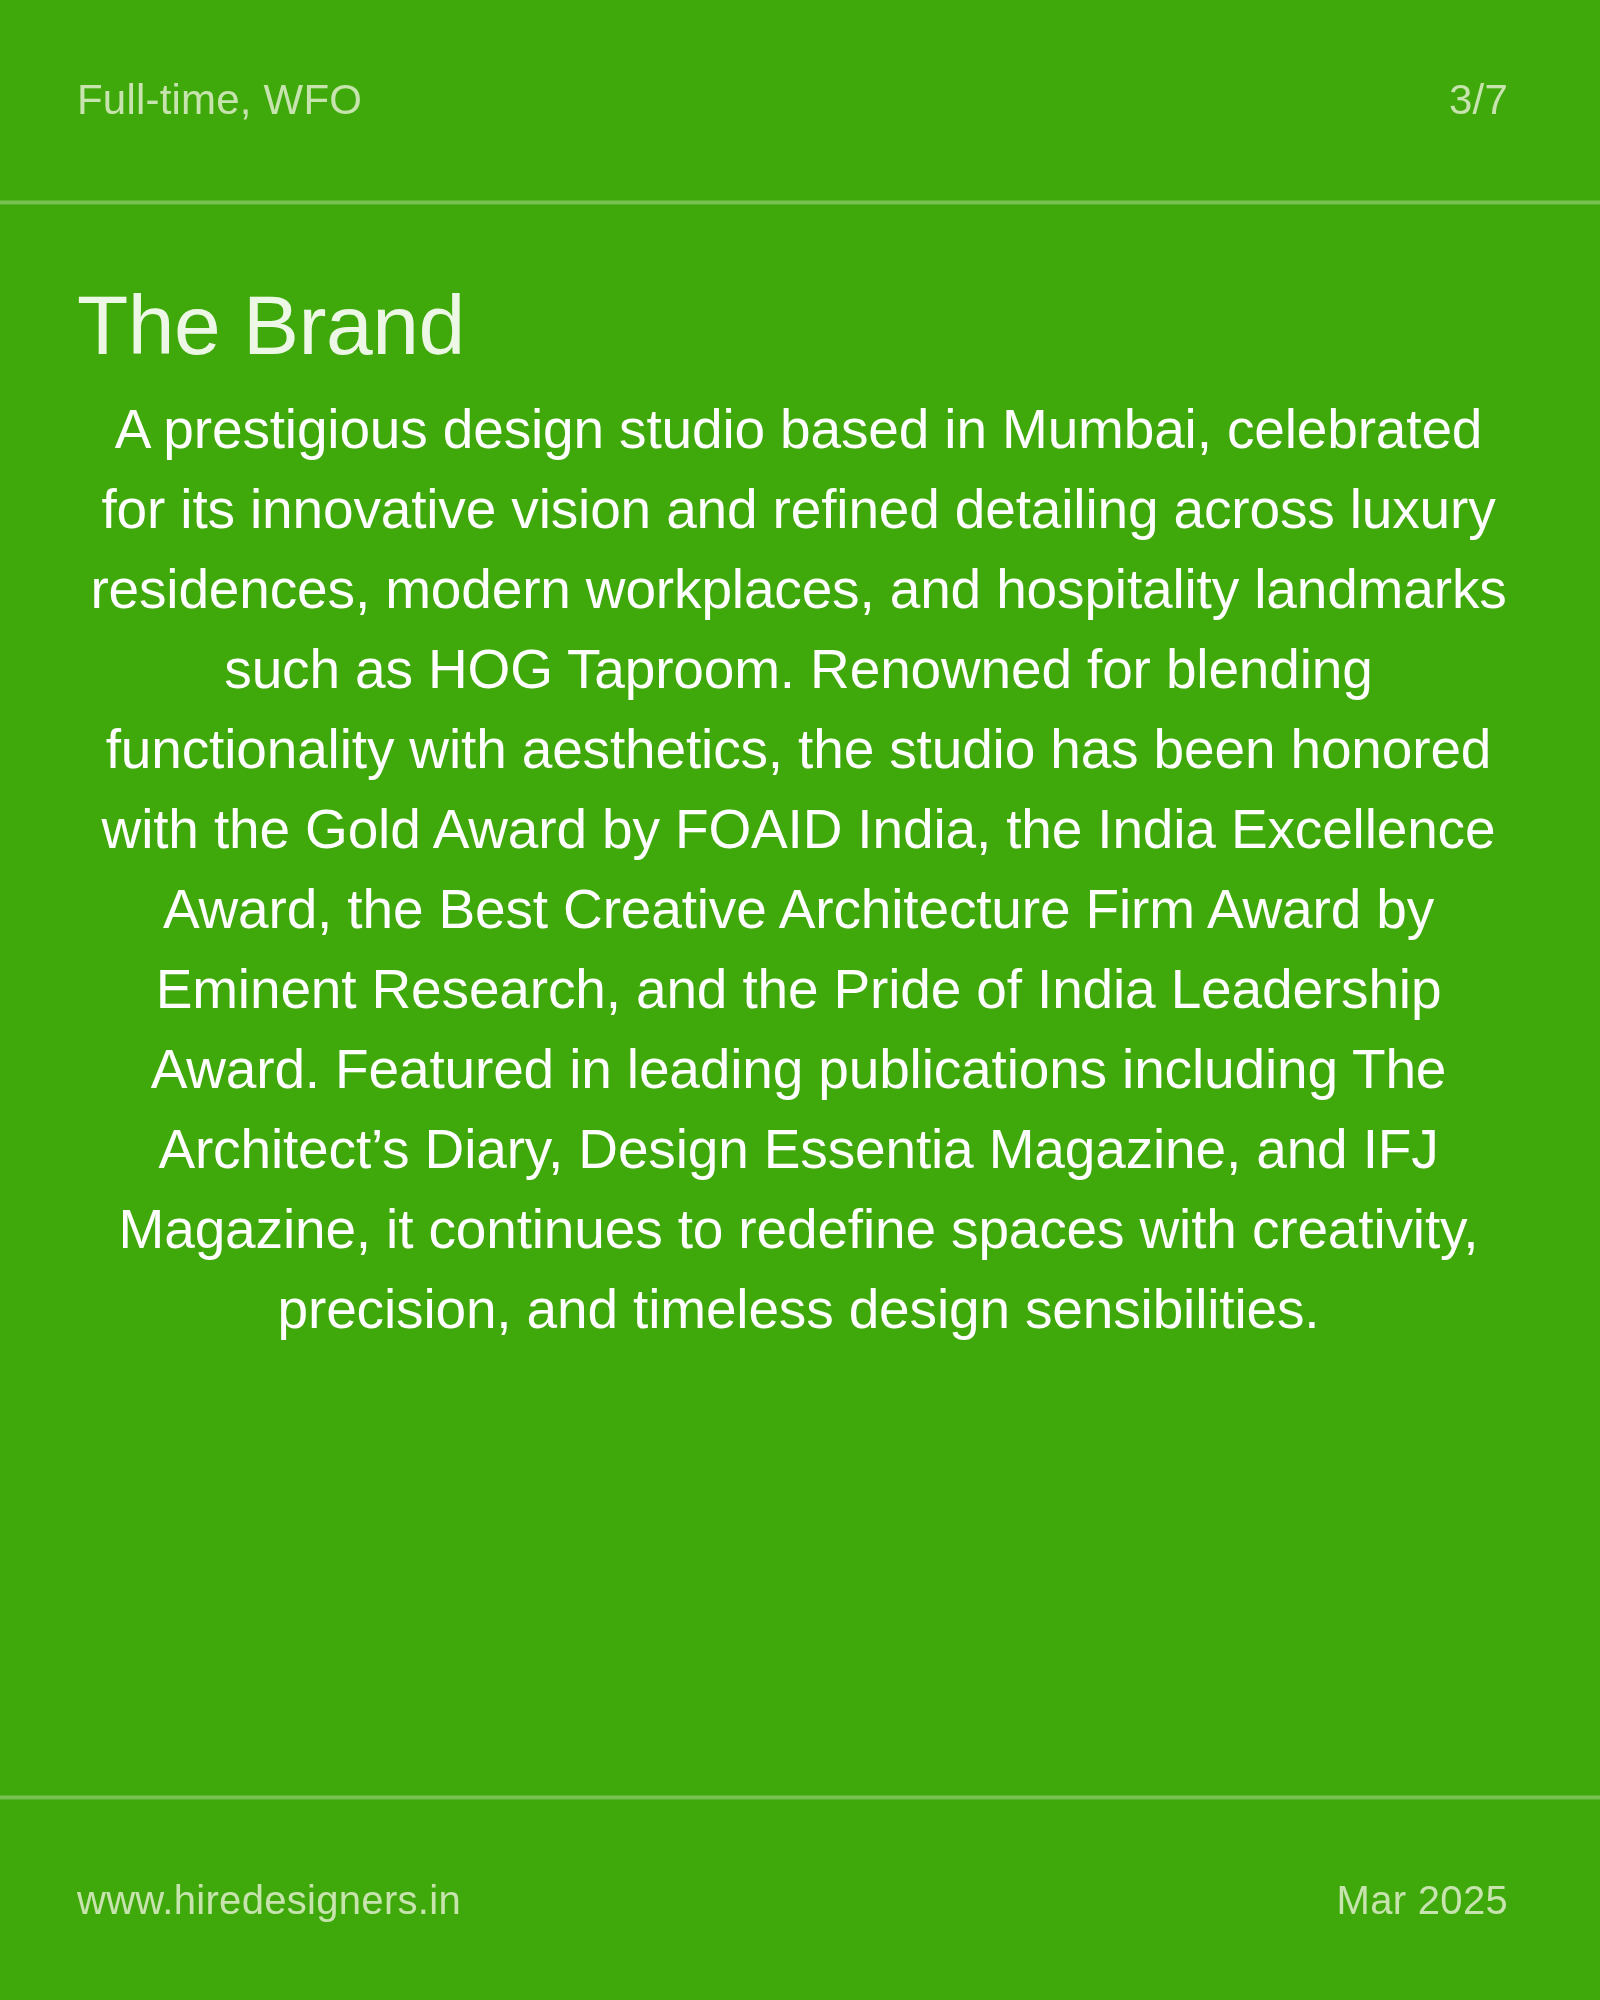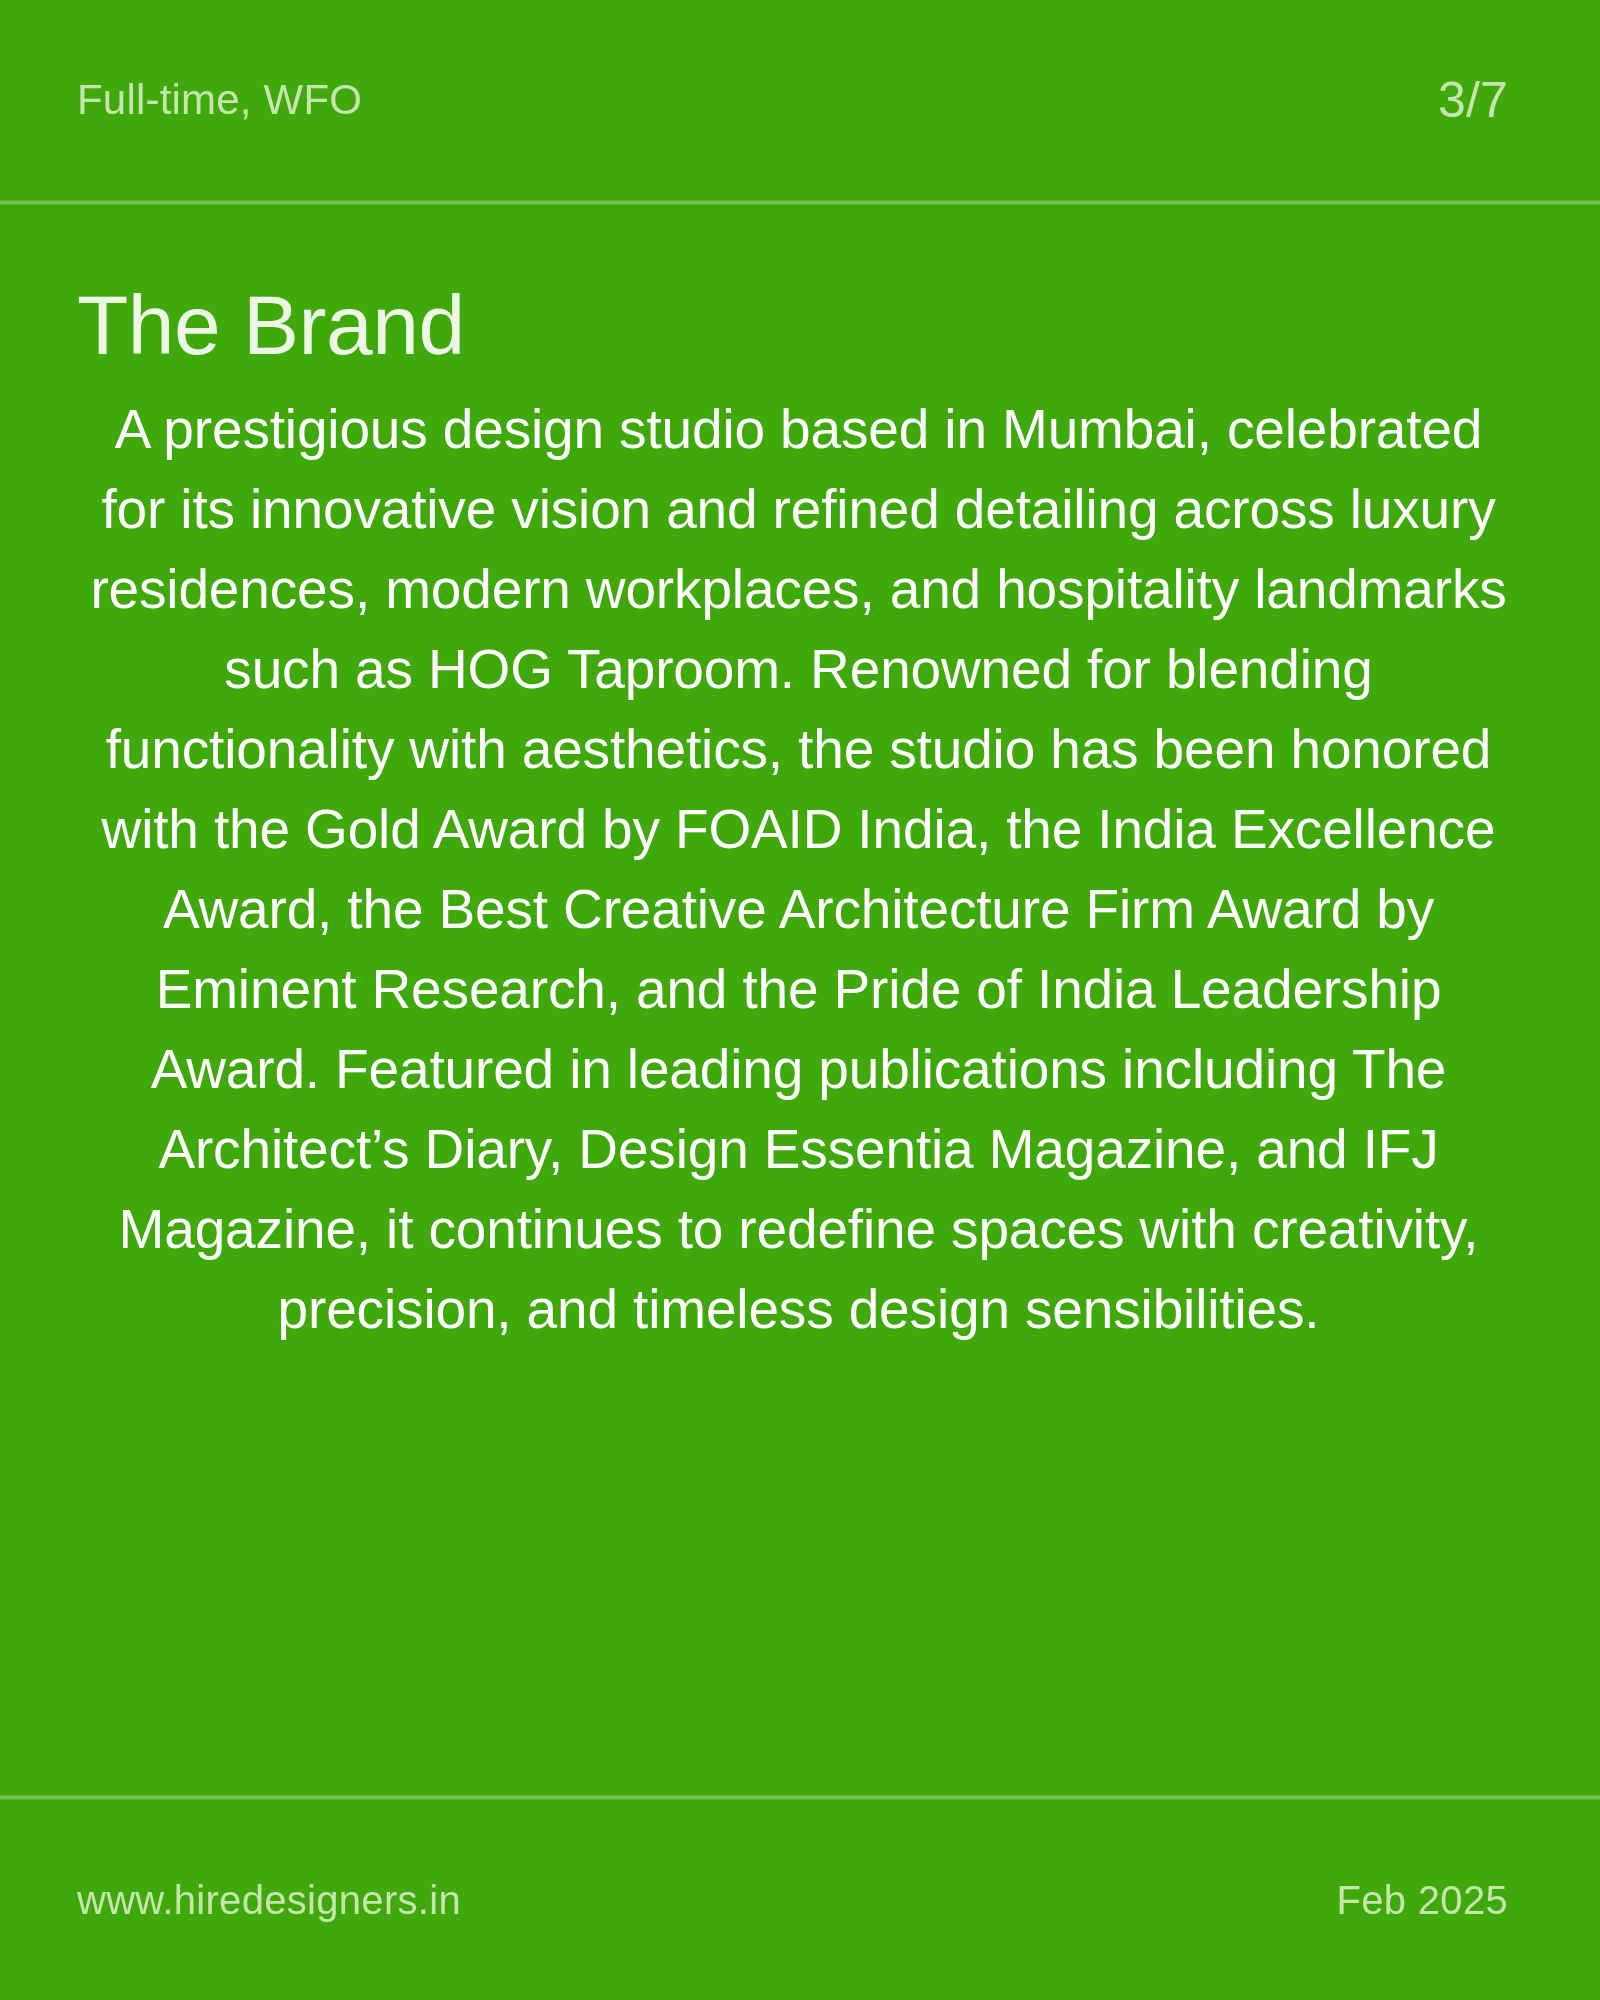--- a/index.html
+++ b/index.html
@@ -39,21 +39,21 @@
 
   .header-meta {
     font-size: 42px;
     line-height: 1;
     letter-spacing: 0.2px;
     color: #c7e4af;
     white-space: nowrap;
   }
 
   .header-page {
-    font-size: 50px;
+    font-size: 42px;
     line-height: 1;
     letter-spacing: 0.2px;
     color: #c7e4af;
     white-space: nowrap;
   }
 
   
   .rule {
     flex: 0 0 auto;
     height: 5px;
@@ -127,16 +127,16 @@
 
   <div class="slide-main">
     <h1 class="section-title">The Brand</h1>
     <p class="section-body">A prestigious design studio based in Mumbai, celebrated for its innovative vision and refined detailing across luxury residences, modern workplaces, and hospitality landmarks such as HOG Taproom. Renowned for blending functionality with aesthetics, the studio has been honored with the Gold Award by FOAID India, the India Excellence Award, the Best Creative Architecture Firm Award by Eminent Research, and the Pride of India Leadership Award. Featured in leading publications including The Architect’s Diary, Design Essentia Magazine, and IFJ Magazine, it continues to redefine spaces with creativity, precision, and timeless design sensibilities.</p>
   </div>
 
   <div class="rule"></div>
 
   <div class="slide-footer">
     <a class="footer-site">www.hiredesigners.in</a>
-    <div class="footer-date">Feb 2025</div>
+    <div class="footer-date">Mar 2025</div>
   </div>
 
 </div>
 
 </body></html>

